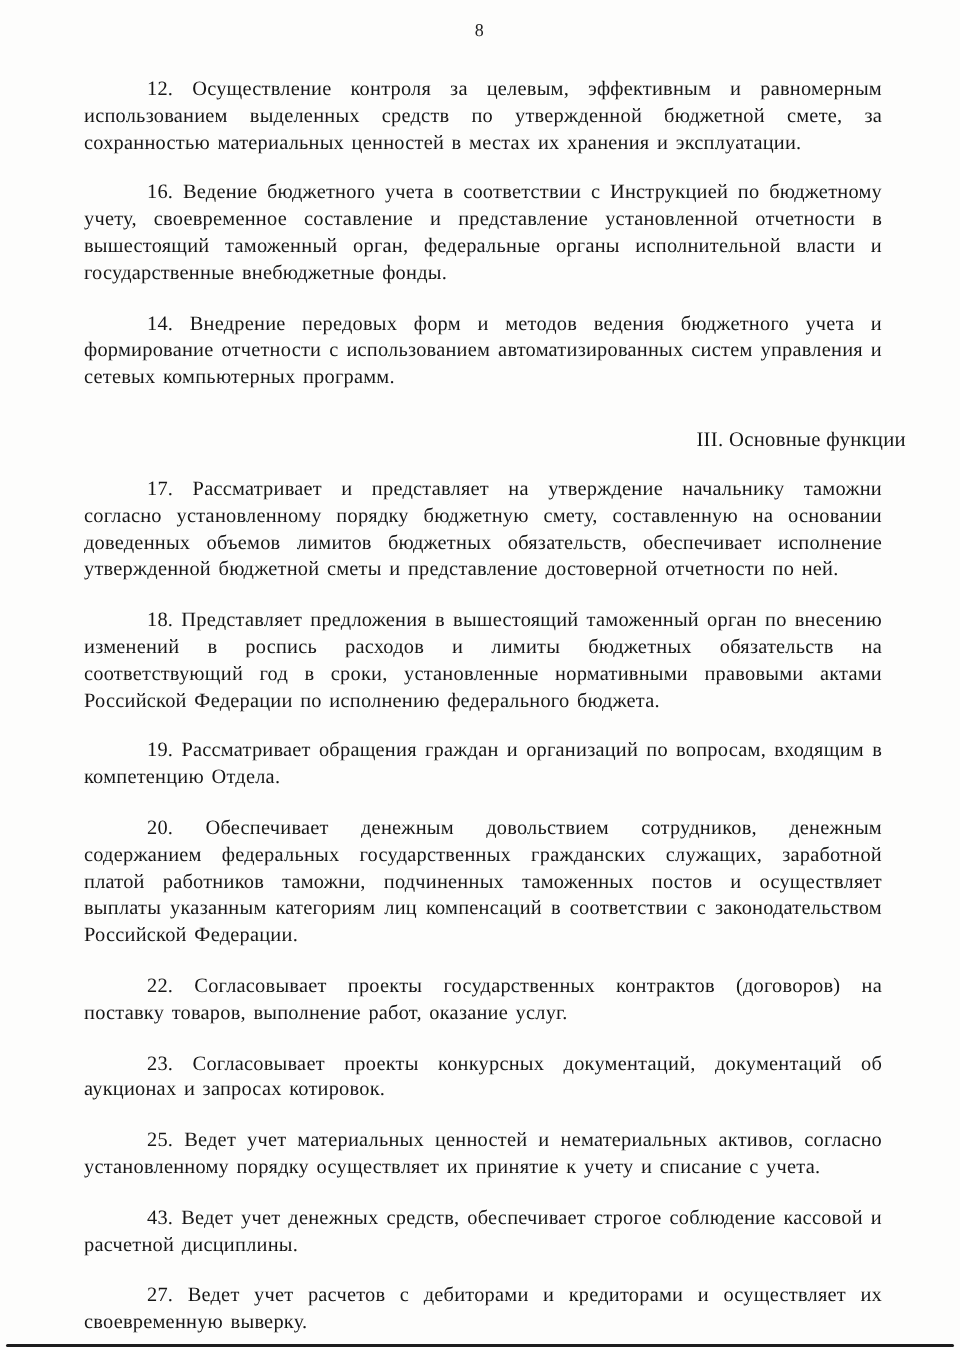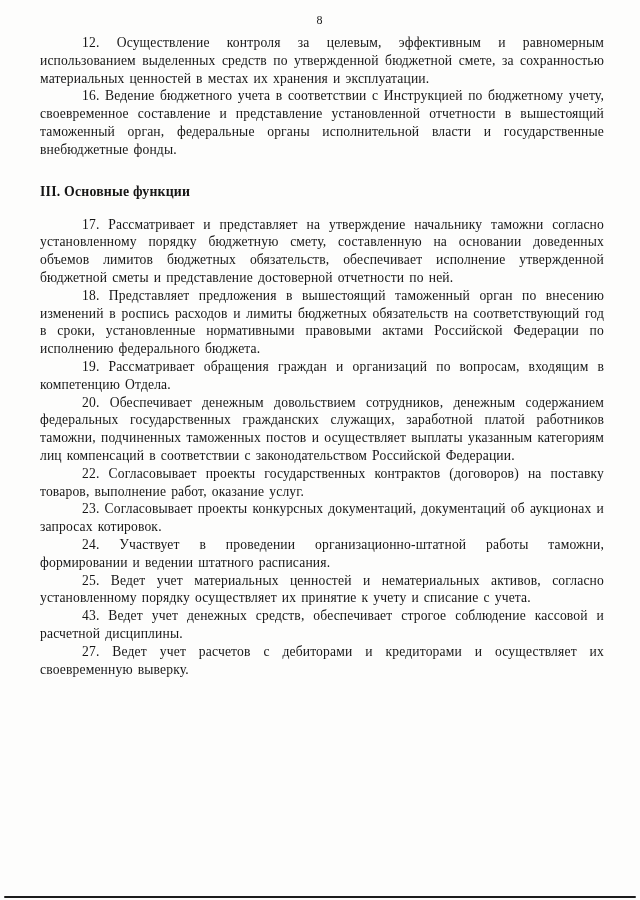--- a/index.html
+++ b/index.html
@@ -22,31 +22,31 @@
       text-align: center;
       font-size: 12px;
       padding-top: 13px;
       letter-spacing: 1px;
       color: #222;
     }
     .content {
       padding: 6px 36px 0 40px;
     }
     p.para {
-      margin: 0;
+      margin: 16px;
       font-size: 13.6px;
       line-height: 17.8px;
       text-align: justify;
       text-indent: 42px;
       letter-spacing: 0.15px;
       word-spacing: 1.5px;
     }
     h2.heading {
-      text-align: left;
-      font-weight: bold;
+      text-align: right;
+      font-weight: normal;
       font-size: 13.8px;
       letter-spacing: 0.2px;
       margin: 25px 0 16px 0;
     }
     .scan-line-bottom {
       position: absolute;
       bottom: 2px;
       left: 4px;
       width: 632px;
       height: 2px;
@@ -58,30 +58,30 @@
 <body>
 
 <div class="page">
 
   <div class="page-number">8</div>
 
   <div class="content">
 
     <p class="para">12. Осуществление контроля за целевым, эффективным и равномерным использованием выделенных средств по утвержденной бюджетной смете, за сохранностью материальных ценностей в местах их хранения и эксплуатации.</p>
     <p class="para">16. Ведение бюджетного учета в соответствии с Инструкцией по бюджетному учету, своевременное составление и представление установленной отчетности в вышестоящий таможенный орган, федеральные органы исполнительной власти и государственные внебюджетные фонды.</p>
+    <p class="para">14. Внедрение передовых форм и методов ведения бюджетного учета и формирование отчетности с использованием автоматизированных систем управления и сетевых компьютерных программ.</p>
 
     <h2 class="heading">III. Основные функции</h2>
 
     <p class="para">17. Рассматривает и представляет на утверждение начальнику таможни согласно установленному порядку бюджетную смету, составленную на основании доведенных объемов лимитов бюджетных обязательств, обеспечивает исполнение утвержденной бюджетной сметы и представление достоверной отчетности по ней.</p>
     <p class="para">18. Представляет предложения в вышестоящий таможенный орган по внесению изменений в роспись расходов и лимиты бюджетных обязательств на соответствующий год в сроки, установленные нормативными правовыми актами Российской Федерации по исполнению федерального бюджета.</p>
     <p class="para">19. Рассматривает обращения граждан и организаций по вопросам, входящим в компетенцию Отдела.</p>
     <p class="para">20. Обеспечивает денежным довольствием сотрудников, денежным содержанием федеральных государственных гражданских служащих, заработной платой работников таможни, подчиненных таможенных постов и осуществляет выплаты указанным категориям лиц компенсаций в соответствии с законодательством Российской Федерации.</p>
     <p class="para">22. Согласовывает проекты государственных контрактов (договоров) на поставку товаров, выполнение работ, оказание услуг.</p>
     <p class="para">23. Согласовывает проекты конкурсных документаций, документаций об аукционах и запросах котировок.</p>
-    <p class="para">24. Участвует в проведении организационно-штатной работы таможни, формировании и ведении штатного расписания.</p>
     <p class="para">25. Ведет учет материальных ценностей и нематериальных активов, согласно установленному порядку осуществляет их принятие к учету и списание с учета.</p>
     <p class="para">43. Ведет учет денежных средств, обеспечивает строгое соблюдение кассовой и расчетной дисциплины.</p>
     <p class="para">27. Ведет учет расчетов с дебиторами и кредиторами и осуществляет их своевременную выверку.</p>
 
   </div>
 
   <div class="scan-line-bottom"></div>
 
 </div>
 

